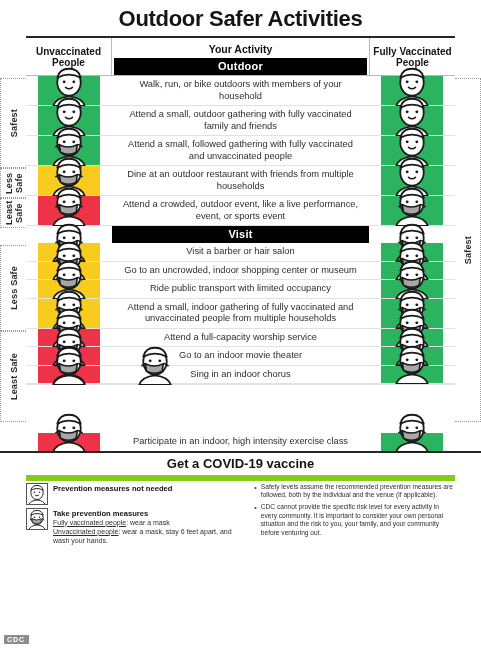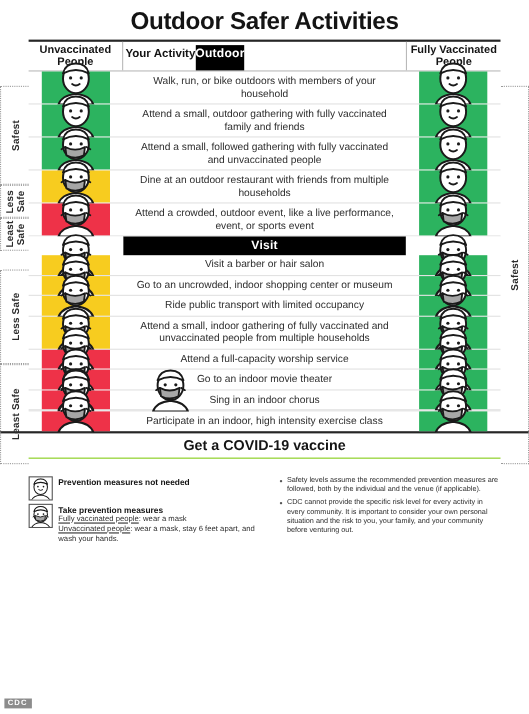--- a/index.html
+++ b/index.html
@@ -76,41 +76,41 @@
     padding: 3px 2px 0 2px;
     color: #141414;
   }
   .col-left  { width: 86px; flex: 0 0 86px; border-right: 1px solid #b9b9b9; }
   .col-mid   { flex: 1 1 auto; }
   .col-right { width: 86px; flex: 0 0 86px; border-left: 1px solid #b9b9b9; }
   .head-col.col-left, .head-col.col-right {
     display: flex; align-items: center; justify-content: center;
     padding: 2px;
   }
-  .head-mid-inner { display: flex; flex-direction: row; height: 100%; }
+  .head-mid-inner { display: flex; flex-direction: column; height: 100%; }
   .head-activity { padding: 3px 0 3px 0; font-size: 10.5px; }
   .section-bar {
     background: #000000;
     color: #ffffff;
     font-size: 11px;
     font-weight: bold;
     text-align: center;
     padding: 2px 0 3px 0;
     line-height: 12px;
     letter-spacing: 0.2px;
   }
 
   
   .rows { display: block; }
   .row {
     display: flex;
     align-items: stretch;
     border-bottom: 1px solid #e2e2e2;
   }
-  .row:last-child { border-bottom: none; }
+  .row:last-child { border-bottom: none; margin-top: 48px; }
   .cell-person {
     width: 86px; flex: 0 0 86px;
     display: flex; align-items: center; justify-content: center;
     position: relative;
   }
   .cell-activity {
     flex: 1 1 auto;
     display: flex; align-items: center; justify-content: center;
     text-align: center;
     font-size: 9.3px;
@@ -135,22 +135,22 @@
   .vaccine-line {
     text-align: center;
     font-size: 13px;
     font-weight: bold;
     color: #141414;
     padding: 3px 0 4px 0;
   }
   .footer {
     display: flex;
     margin: 0 26px;
-    border-top: 1px solid #84cc16;
-    padding-top: 16px;
+    border-top: 6px solid #84cc16;
+    padding-top: 2px;
     gap: 10px;
   }
   .legend { width: 212px; flex: 0 0 212px; }
   .legend-item { display: flex; gap: 5px; margin-bottom: 3px; }
   .legend-icon {
     width: 22px; height: 22px; flex: 0 0 22px;
     border: 1px solid #555;
     background: #fff;
     position: relative; overflow: hidden;
   }

